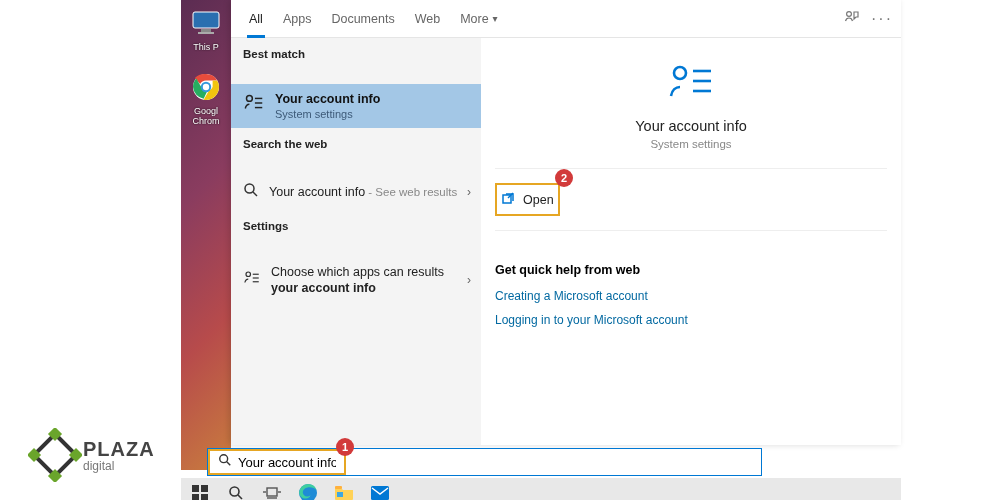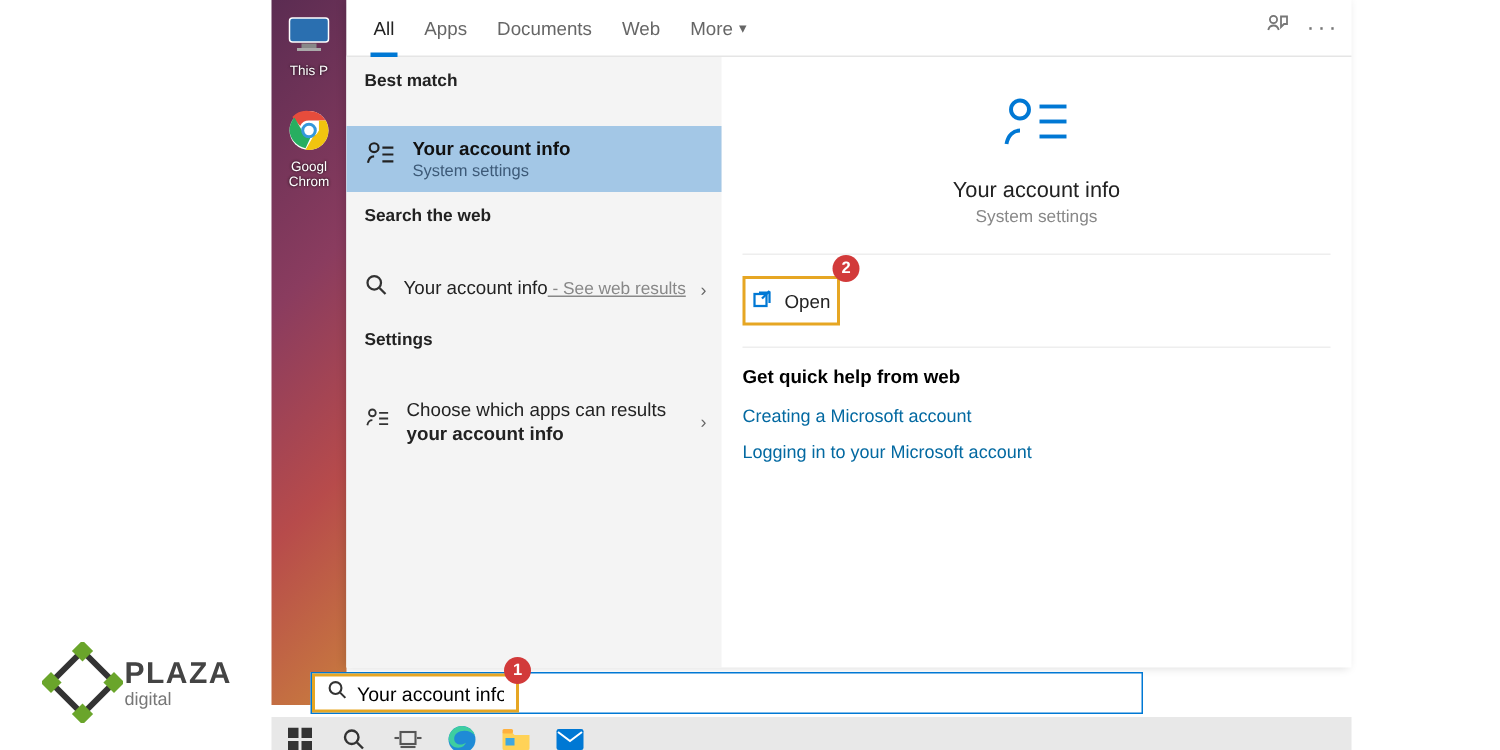--- a/index.html
+++ b/index.html
@@ -31,34 +31,34 @@
   .section-label { font-size: 11.5px; font-weight: 600; color: #222; padding: 10px 12px 24px; }
   .best-row {
     background: #a3c7e6; padding: 8px 12px; display: flex; gap: 10px; align-items: flex-start;
   }
   .best-row .txt .t1 { font-size: 12.5px; font-weight: 600; color: #111; }
   .best-row .txt .t2 { font-size: 11px; color: #3d5a78; margin-top: 2px; }
   .result-row {
     display: flex; align-items: center; gap: 10px; padding: 8px 12px; cursor: pointer; position: relative;
   }
   .result-row .label { font-size: 12.5px; color: #222; line-height: 1.3; }
-  .result-row .sub { color: #888; font-size: 11.5px; text-decoration: underline; }
+  .result-row .sub { color: #888; font-size: 11.5px; }
   .result-row .chev-right { position: absolute; right: 10px; color: #666; font-size: 12px; }
 
   .right-col { flex: 1; display: flex; flex-direction: column; align-items: stretch; padding-top: 24px; }
   .detail-header { display: flex; flex-direction: column; align-items: center; padding-bottom: 18px; border-bottom: 1px solid #eee; margin: 0 14px; }
   .big-icon { margin-bottom: 12px; }
   .detail-title { font-size: 14.5px; color: #222; }
   .detail-sub { font-size: 11.5px; color: #888; margin-top: 4px; }
 
   .open-wrap { margin: 14px 14px 0; border-bottom: 1px solid #eee; padding-bottom: 14px; position: relative; }
   .open-btn { display: inline-flex; align-items: center; gap: 8px; padding: 6px 4px; font-size: 12.5px; color: #222; cursor: pointer; border: 2px solid #e6a623; }
   .badge-2 { position: absolute; left: 60px; top: -14px; width: 18px; height: 18px; border-radius: 50%; background: #d23a3a; color: #fff; font-size: 11px; font-weight: 700; display: flex; align-items: center; justify-content: center; }
 
-  .help-block { margin: 12px 14px; }
+  .help-block { margin: 32px 14px; }
   .help-title { font-size: 12.5px; font-weight: 600; margin-bottom: 12px; }
   .help-link { font-size: 12px; color: #0369a1; margin-bottom: 10px; cursor: pointer; }
 
   
   .search-bar {
     position: absolute; left: 207px; top: 448px; width: 555px; height: 28px;
     border: 1.5px solid #0078d4; background: #fff; display: flex; align-items: center;
   }
   .search-left { display: flex; align-items: center; gap: 6px; padding: 0 8px; height: 100%; border: 2px solid #e6a623; border-right: 2px solid #e6a623; position: relative; width: 138px; }
   .search-left input { border: none; outline: none; font-size: 13px; width: 100%; }

